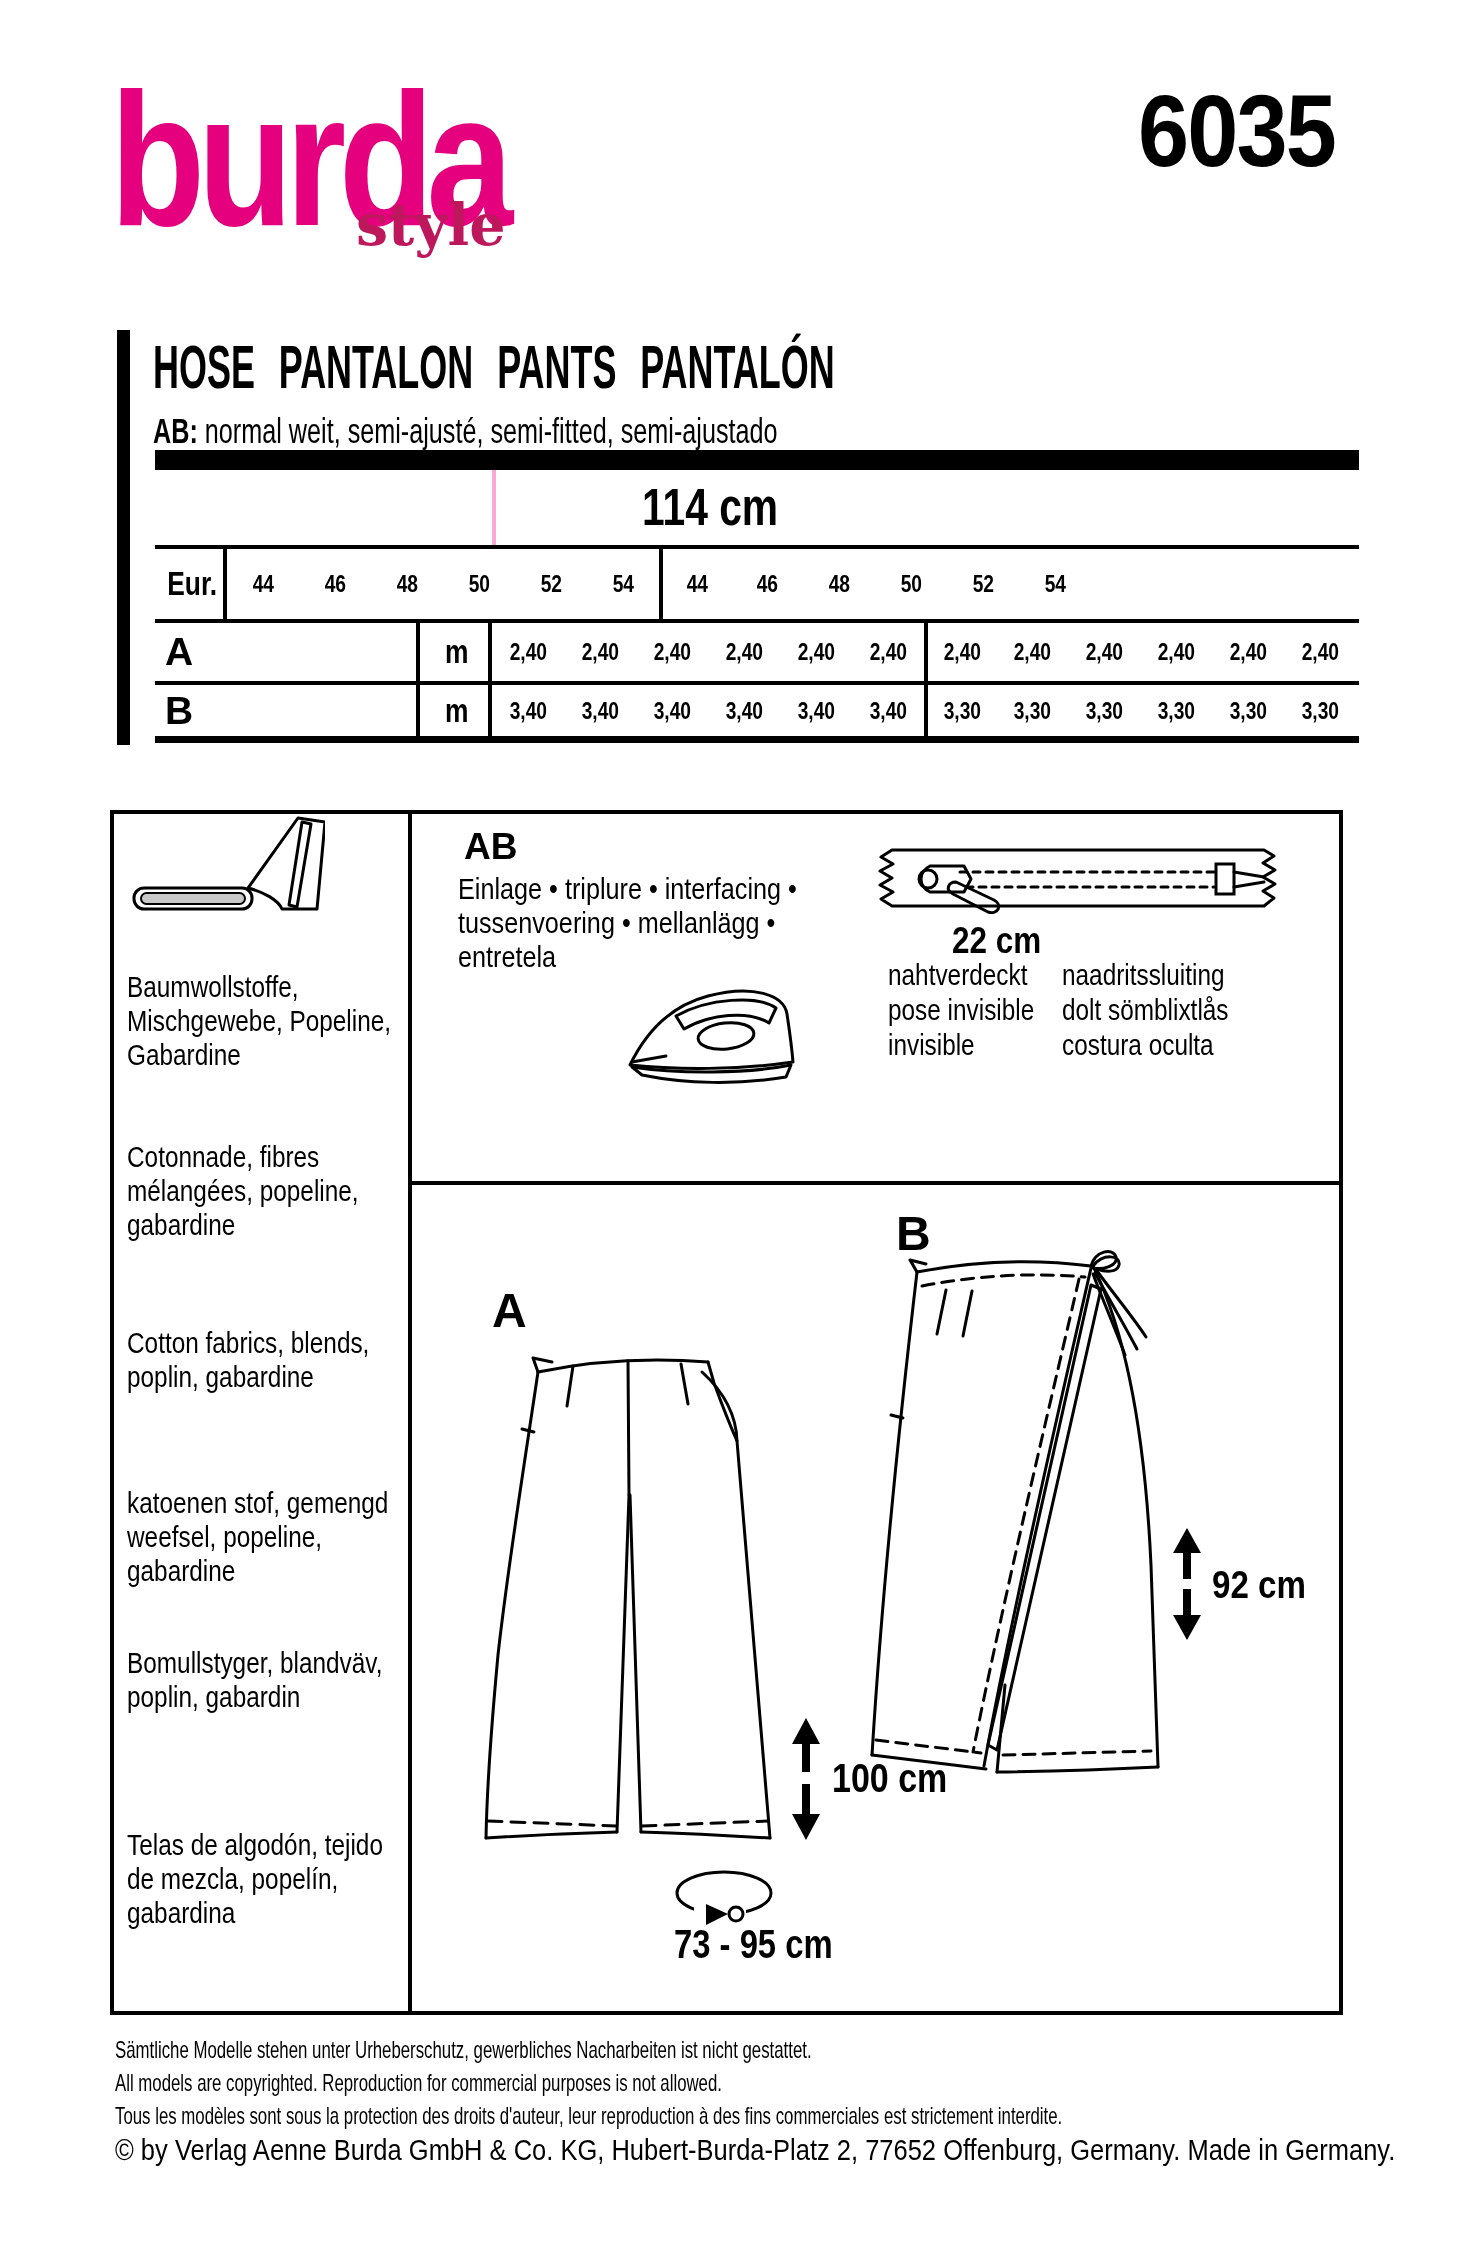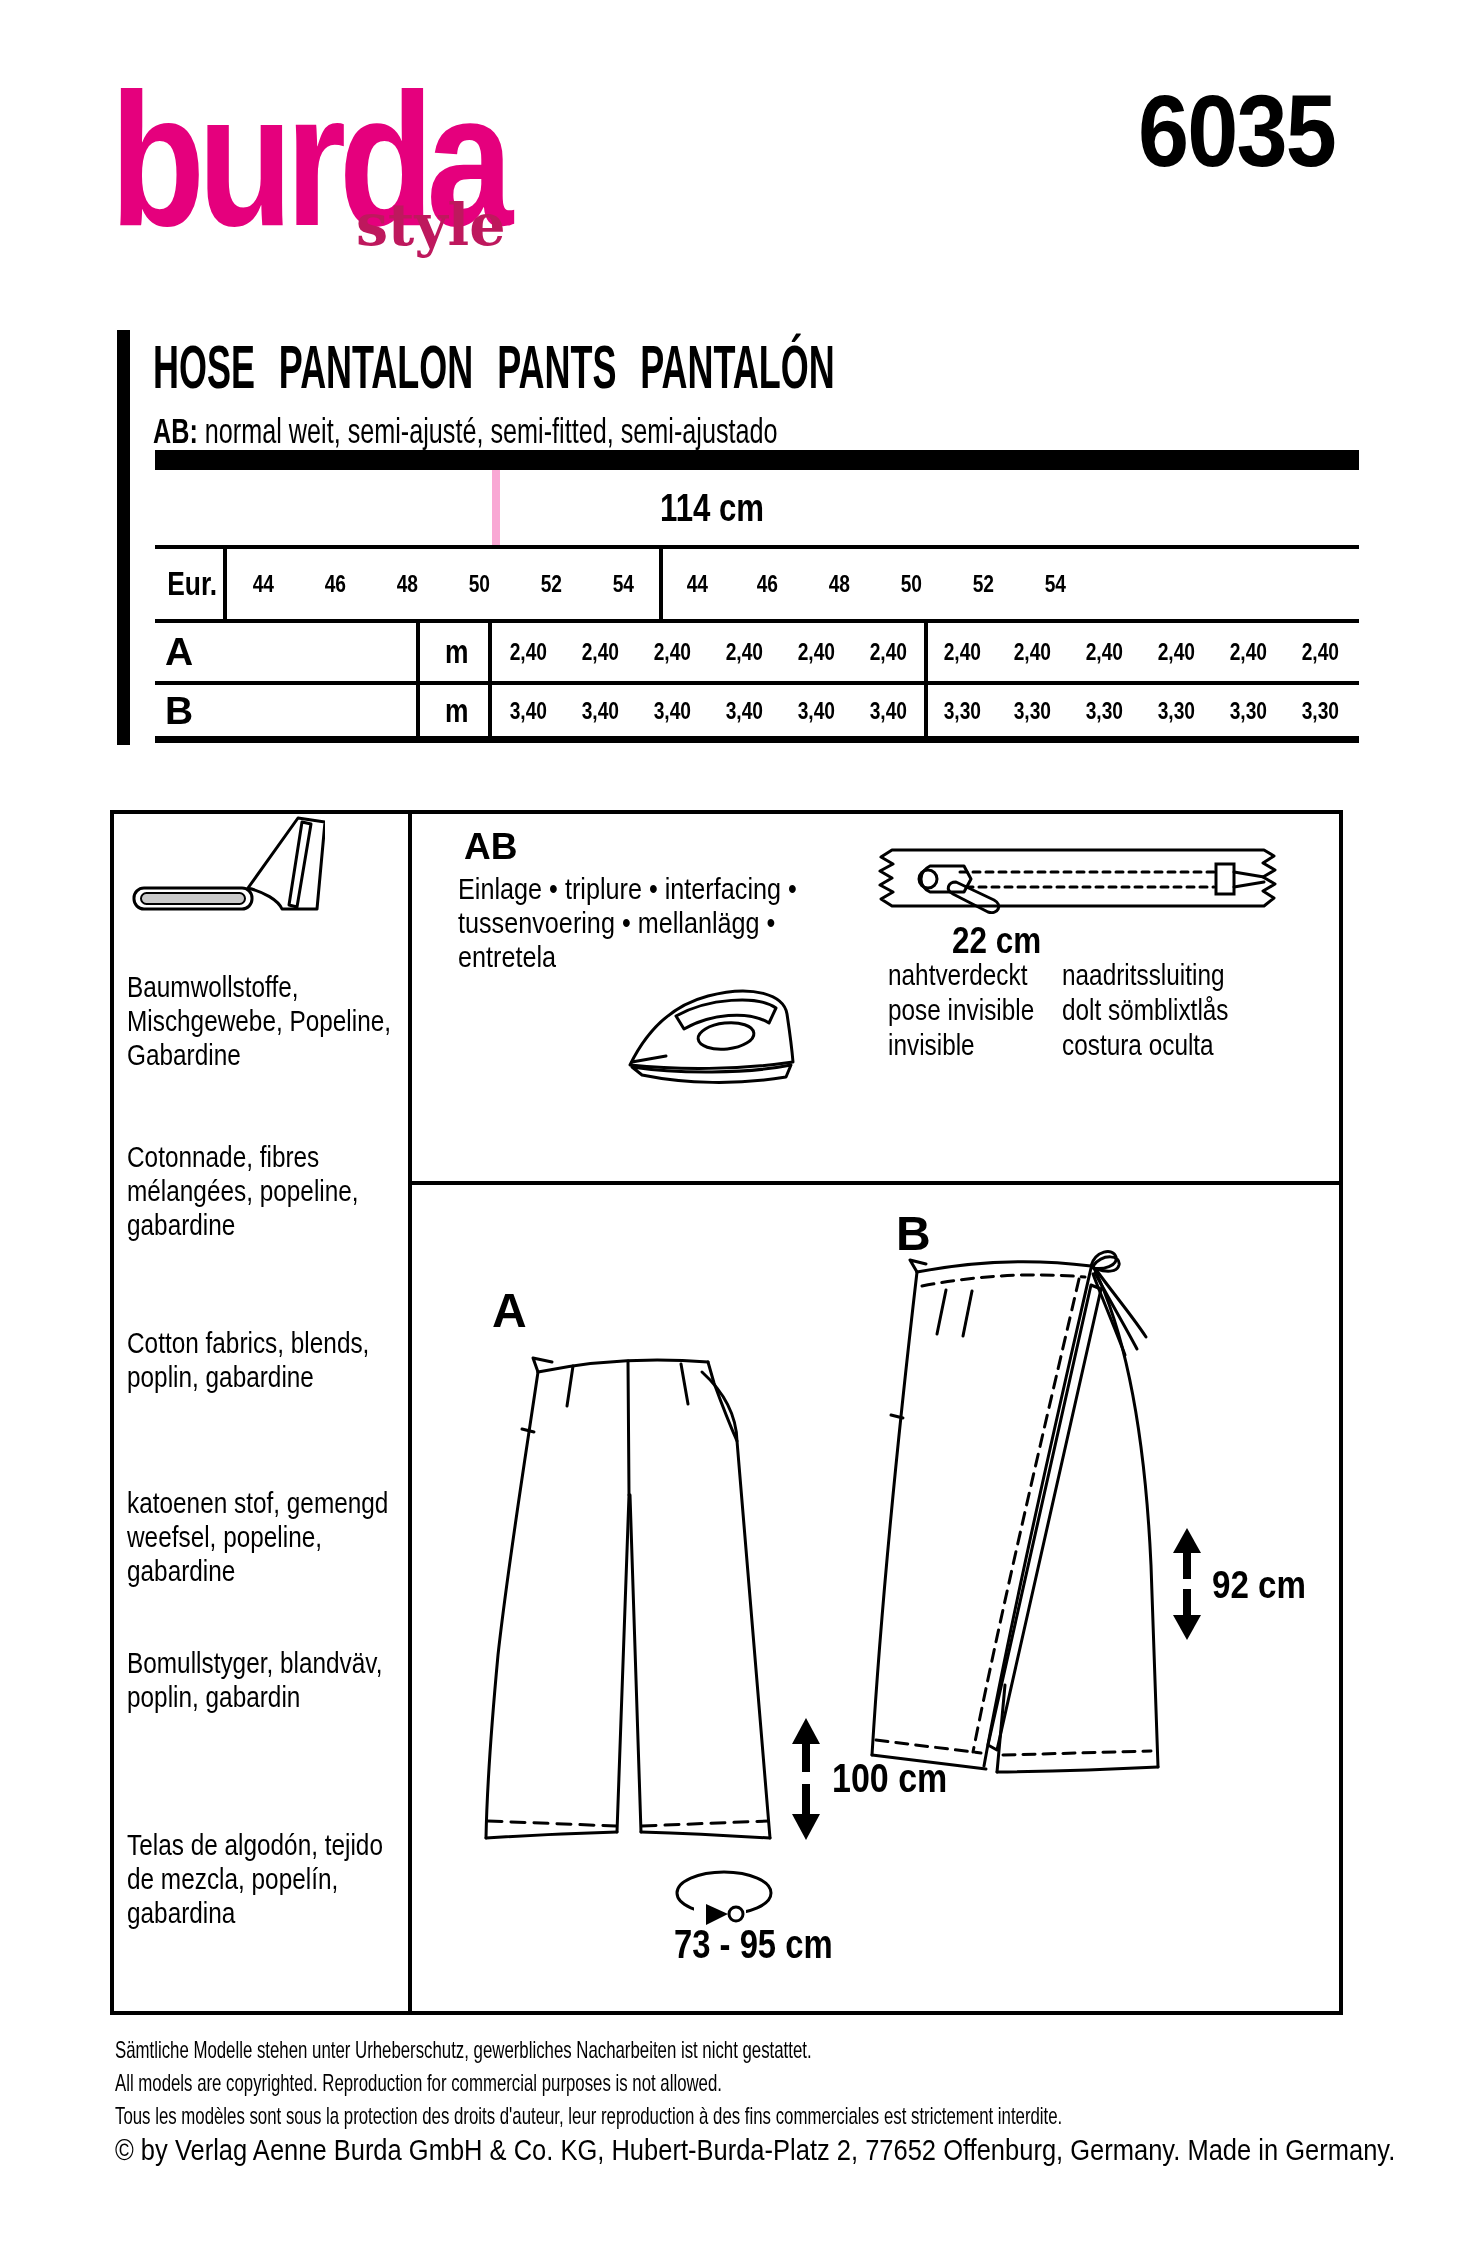--- a/index.html
+++ b/index.html
@@ -25,21 +25,21 @@
               word-spacing:24px;transform:scaleX(.58);}
   #ab-line{left:153px;top:412px;font-size:35px;line-height:1.1;transform:scaleX(.72);}
 
   
   #size-table{left:155px;top:450px;width:1204px;}
   #size-table .tbar{height:20px;background:#000;}
   .trow{display:flex;box-sizing:border-box;}
   .tc{box-sizing:border-box;display:flex;align-items:center;justify-content:center;font-weight:bold;}
   .thead{height:75px;}
   .tc.spacer{width:337px;}
-  .tc.grp{width:433px;border-left:8px solid #f9a8d4;font-size:39px;}
+  .tc.grp{width:433px;border-left:4px solid #f9a8d4;font-size:51px;}
   .tc.grp2{width:434px;}
   .tsizes{height:74px;border-top:4px solid #000;}
   .tc.lbl{width:265px;border-right:4px solid #000;flex-direction:column;align-items:flex-start;
           justify-content:center;padding-left:10px;font-size:32px;line-height:36px;word-spacing:14px;}
   .tc.eur{width:72px;border-right:4px solid #000;font-size:33px;padding-left:6px;}
   .tc.sz{width:72px;font-size:24px;}
   .tc.s7{border-left:4px solid #000;}
   .tdata{height:62px;border-top:4px solid #000;}
   .tdata .lbl{font-size:39px;}
   .tlast{border-bottom:7px solid #000;}

